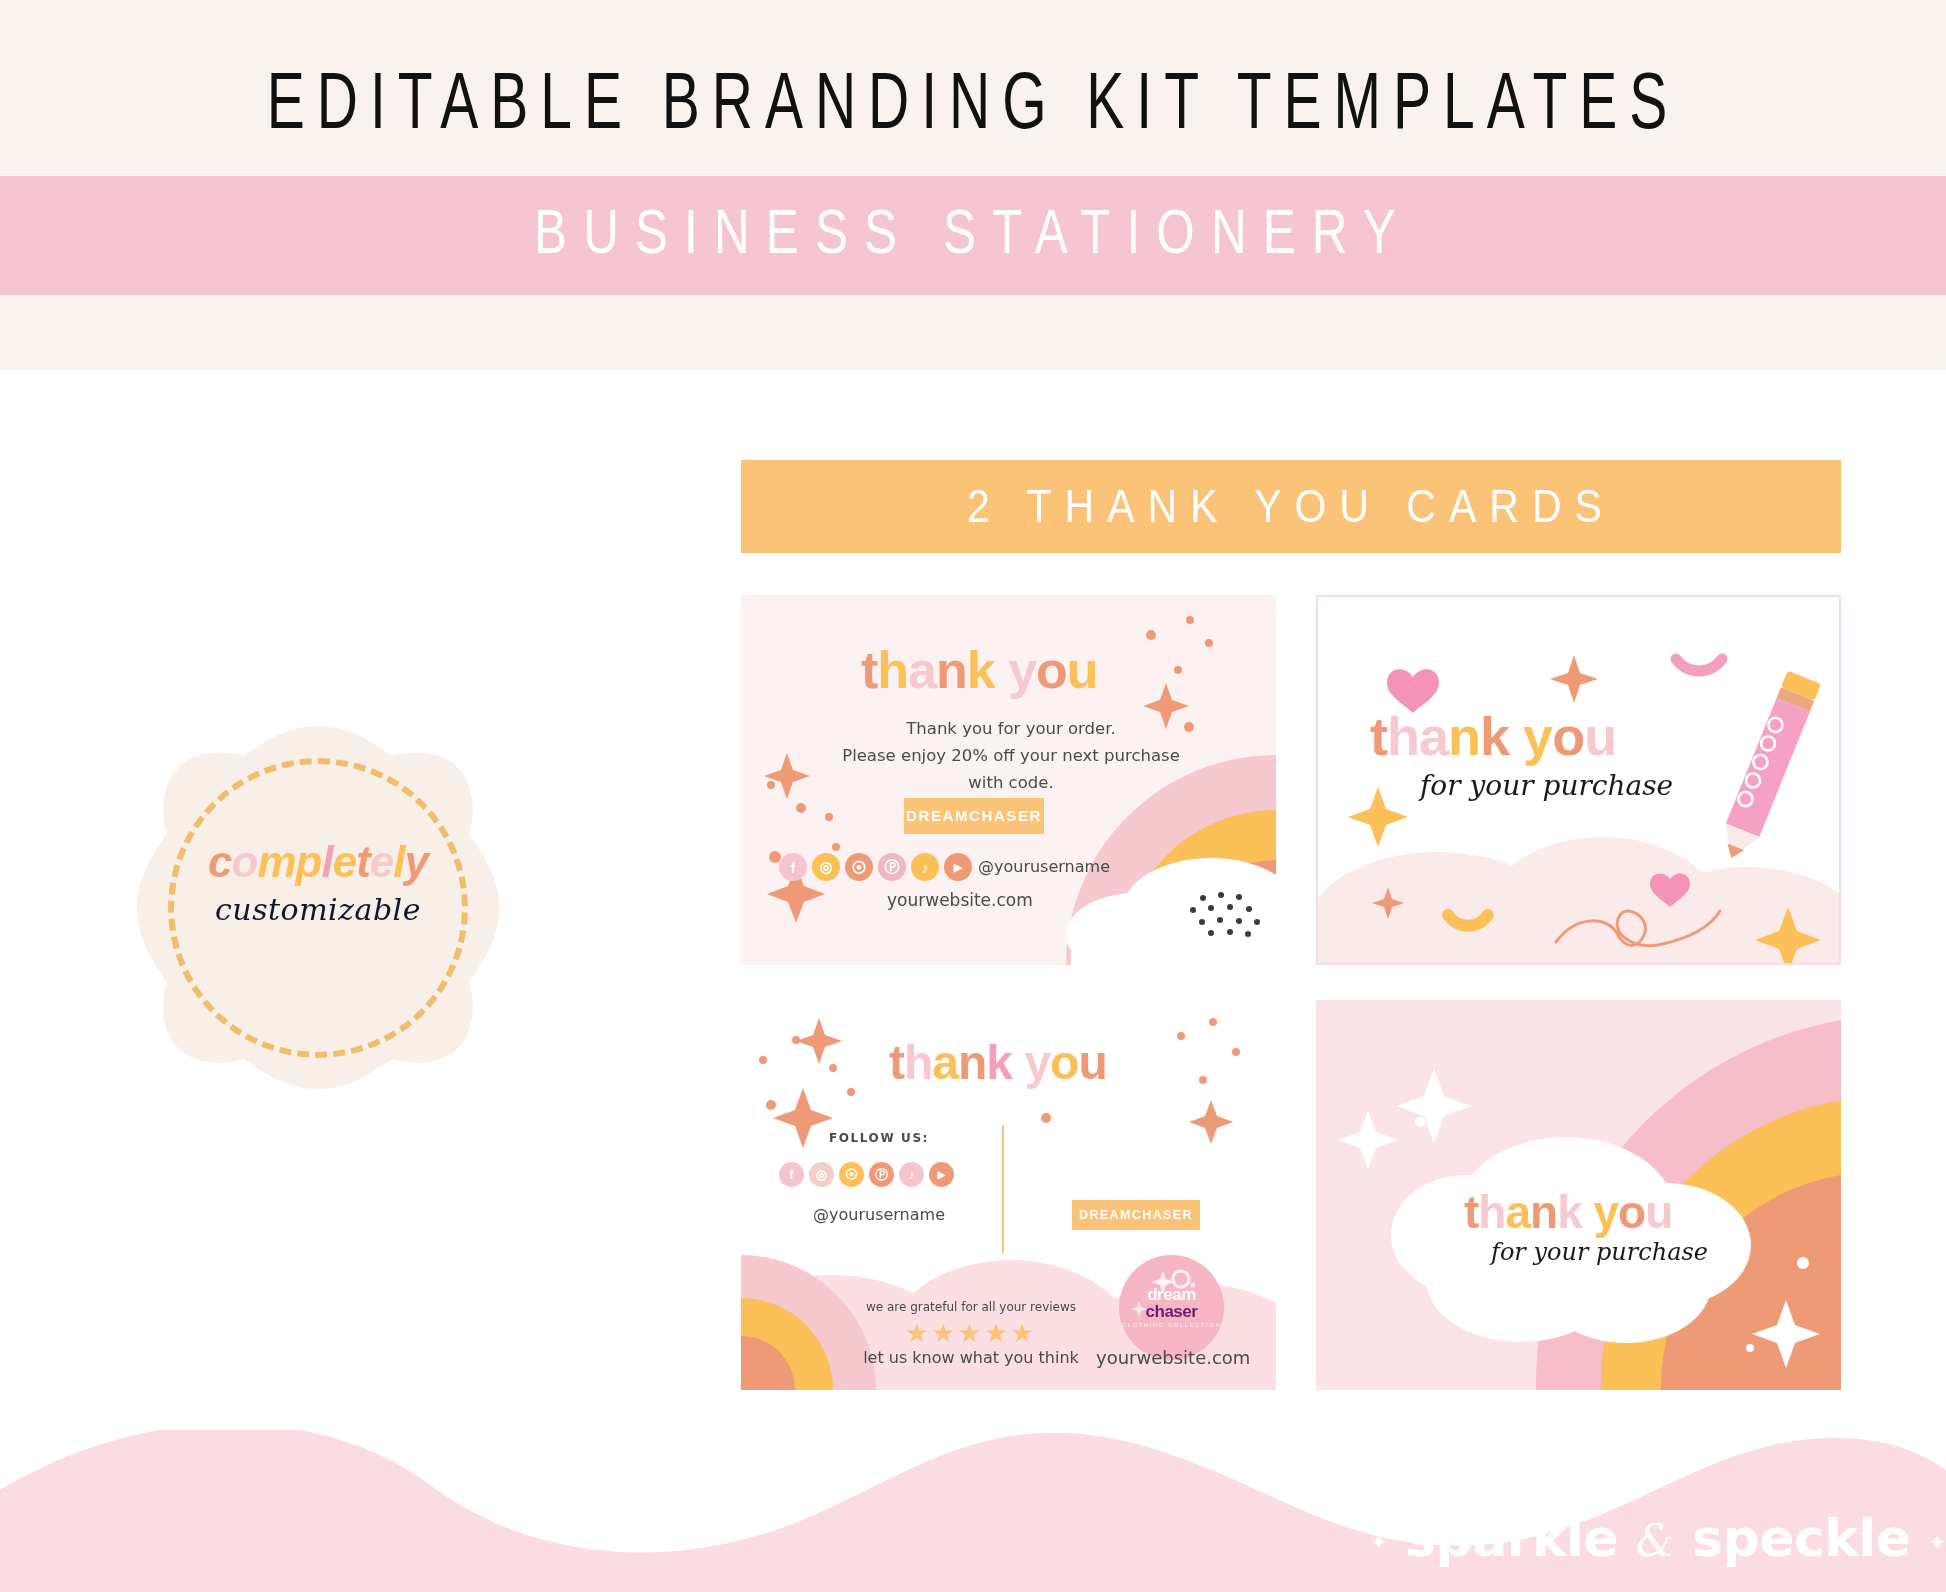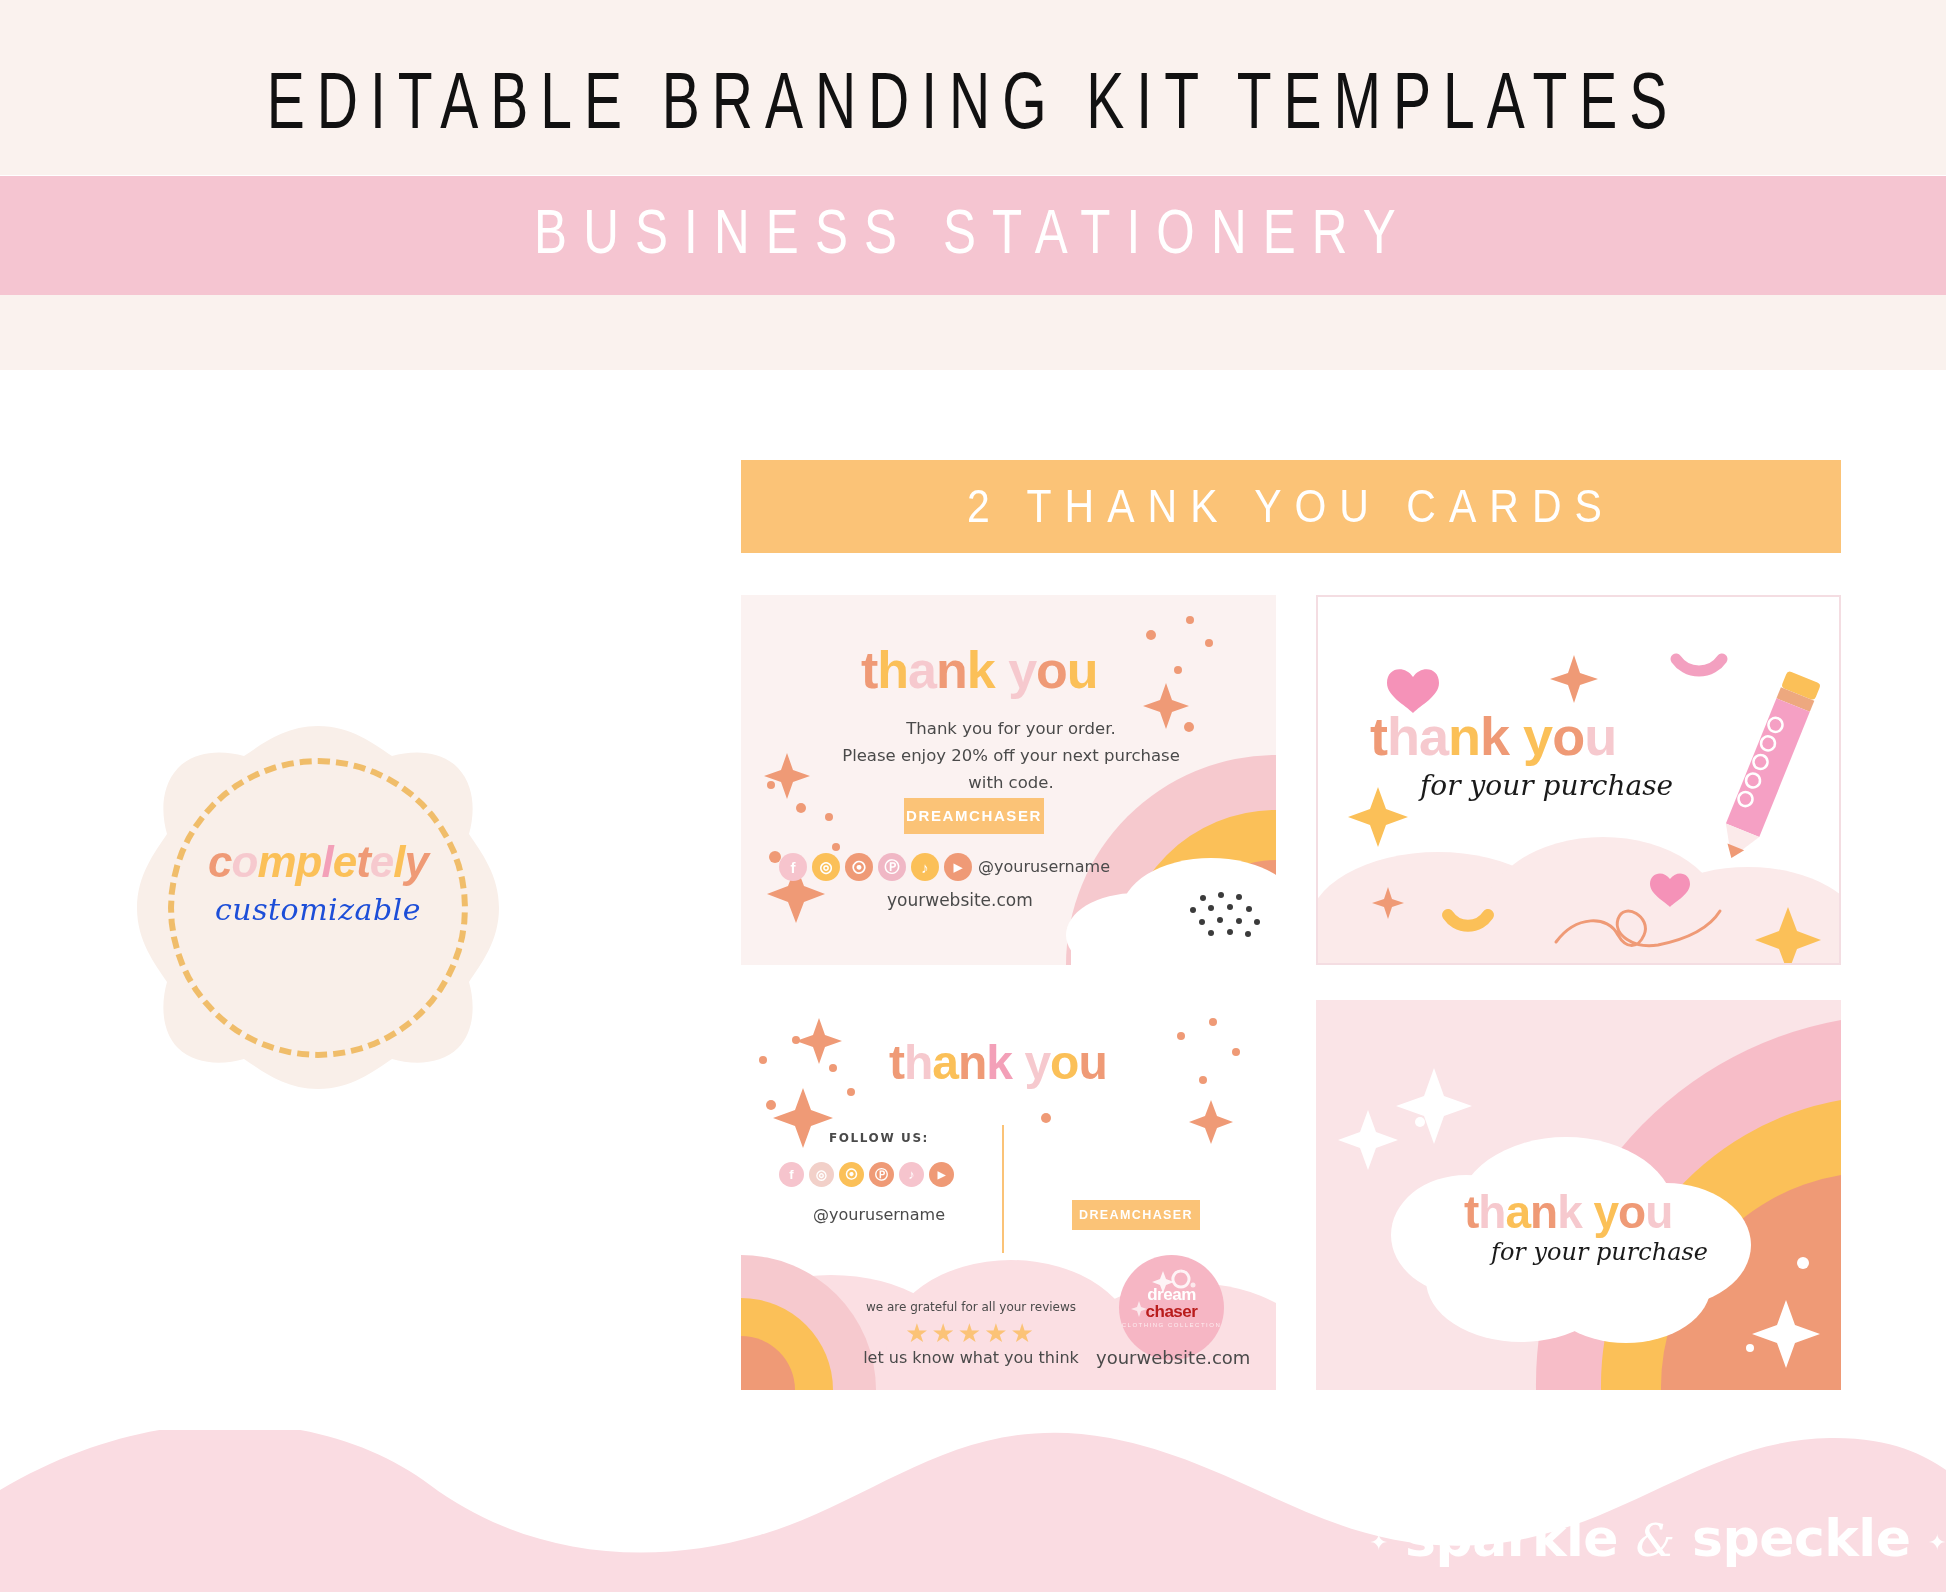--- a/index.html
+++ b/index.html
@@ -62,21 +62,21 @@
     position: absolute; left: 0; top: 122px; width: 380px; text-align: center;
   }
   .badge-completely {
     font-size: 44px; font-weight: bold; letter-spacing: -1px;
     line-height: 1;
   }
   .badge-custom {
     font-family: "DejaVu Serif", serif;
     font-style: italic;
     font-size: 30px;
-    color: #1d4ed8;
+    color: #0f172a;
     margin-top: 8px;
     letter-spacing: 0.5px;
   }
 
   
   .sec-banner {
     position: absolute; left: 741px; top: 460px; width: 1100px; height: 93px;
     background: #fbc377;
   }
   .sec-banner span {
@@ -148,21 +148,21 @@
   }
   .c3-rev1 { position: absolute; left: 115px; top: 300px; width: 230px; text-align: center; font-size: 12px; }
   .c3-stars { position: absolute; left: 115px; top: 318px; width: 230px; text-align: center; font-size: 26px; color: #fbc377; letter-spacing: 3px; }
   .c3-rev2 { position: absolute; left: 115px; top: 348px; width: 230px; text-align: center; font-size: 16px; }
   .c3-web { position: absolute; left: 355px; top: 347px; font-size: 18px; }
   .c3-logo {
     position: absolute; left: 378px; top: 255px; width: 105px; height: 105px;
     border-radius: 50%; background: #f6b6c4;
   }
   .c3-logo-t1 { position: absolute; left: 0; top: 30px; width: 105px; text-align: center; font-size: 17px; font-weight: bold; color: #fff; letter-spacing: -0.5px; }
-  .c3-logo-t2 { position: absolute; left: 0; top: 47px; width: 105px; text-align: center; font-size: 17px; font-weight: bold; color: #b91c1c; letter-spacing: -0.5px; }
+  .c3-logo-t2 { position: absolute; left: 0; top: 47px; width: 105px; text-align: center; font-size: 17px; font-weight: bold; color: #701a75; letter-spacing: -0.5px; }
   .c3-logo-t3 { position: absolute; left: 0; top: 67px; width: 105px; text-align: center; font-size: 6px; color: #fff; letter-spacing: 1.5px; opacity: .75; }
 
   
   .c4-title { position: absolute; left: 148px; top: 185px; font-size: 46px; }
   .c4-sub { position: absolute; left: 175px; top: 238px; font-size: 24px; }
 
   
   .sicon {
     width: 28px; height: 28px; border-radius: 50%;
     display: flex; align-items: center; justify-content: center;

